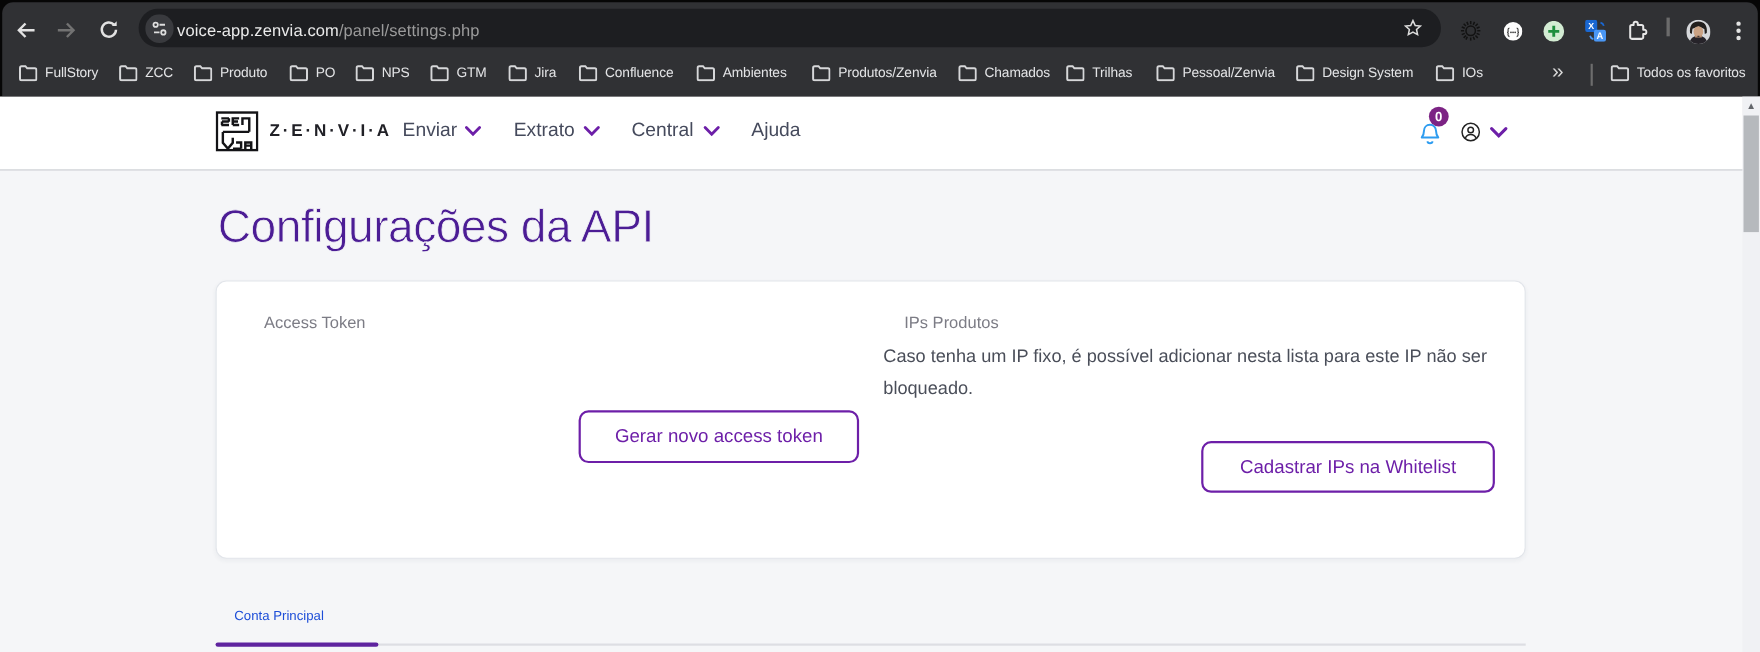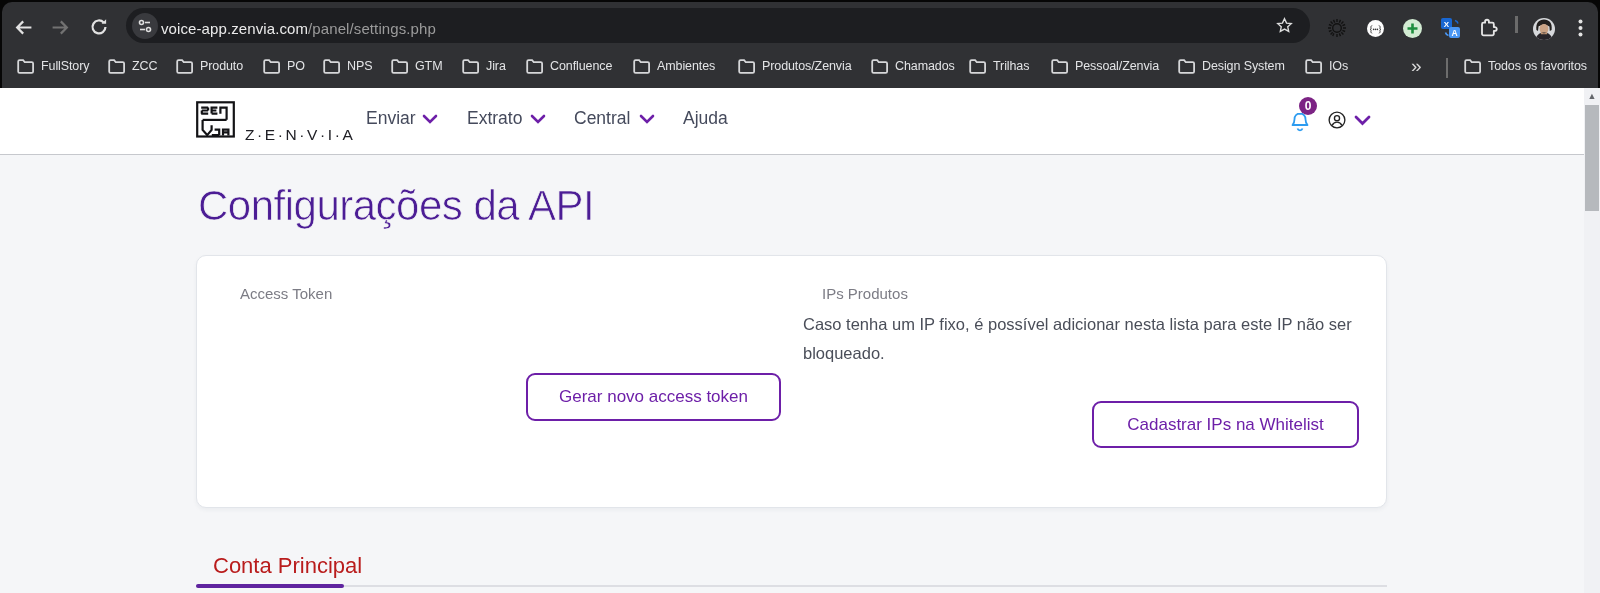--- a/index.html
+++ b/index.html
@@ -9,32 +9,32 @@
   #toolbar { position:absolute; top:0; left:0; right:0; height:45px; }
   .ticon { position:absolute; }
   #urlbar { position:absolute; left:124px; top:6px; width:1184px; height:35px; background:#1d1e21; border-radius:18px; }
   #urltext { position:absolute; left:35px; top:11.5px; font-size:15px; color:#ebebeb; letter-spacing:0.1px; white-space:nowrap; }
   #urltext .gray { color:#9b9b9b; }
   #bookmarks { position:absolute; top:45px; left:0; right:0; height:43px; }
   .bm { position:absolute; top:6px; height:26px; display:flex; align-items:center; color:#e3e4e6; font-size:12.5px; letter-spacing:-0.1px; white-space:nowrap; }
   .bm svg { margin-right:7px; flex:none; }
   #page { position:absolute; top:88px; left:0; width:1600px; height:505px; background:#f5f6f8; }
   #pagehead { position:absolute; top:0; left:0; width:1600px; height:66.5px; background:#fff; border-bottom:1.5px solid #c6c8cd; }
-  #wordmark { position:absolute; left:245px; top:23px; font-size:15.5px; letter-spacing:2.6px; color:#202026; font-weight:400;margin-top:15px; }
+  #wordmark { position:absolute; left:245px; top:23px; font-size:15.5px; letter-spacing:2.6px; color:#202026; font-weight:700; }
   .nav { position:absolute; top:20px; font-size:17.5px; color:#454a5c; }
   .chev { position:absolute; top:26px; }
   #title { position:absolute; left:198px; top:94px; font-size:42px; font-weight:400; color:#4c1d95; letter-spacing:-0.5px; -webkit-text-stroke:0.7px #f5f6f8; }
   #card { position:absolute; left:196px; top:167px; width:1191px; height:253px; background:#fff; border:1px solid #e2e5ea; border-radius:10px; box-shadow:0 2px 4px rgba(40,50,70,0.05); }
   .lbl { position:absolute; font-size:15px; color:#7c7c85; }
   .body { position:absolute; font-size:16.5px; color:#4a4e59; line-height:29px; }
   .btn { position:absolute; border:2px solid #6d1fa8; border-radius:9px; color:#6d1fa8; font-size:17px; display:flex; align-items:center; justify-content:center; background:#fff; }
   #tabs { position:absolute; left:196px; top:495px; width:1191px; height:4px; }
   #tabline { position:absolute; left:0; right:0; bottom:0; height:2px; background:#dddee3; }
   #tabactive { position:absolute; left:0; bottom:-1px; width:148px; height:4px; background:#5f249f; border-radius:2px; }
-  #tabtext { position:absolute; left:213px; top:465px; font-size:22px; color:#b91c1c; }
+  #tabtext { position:absolute; left:213px; top:465px; font-size:12px; color:#1d4ed8; }
   #scrollbar { position:absolute; right:0; top:0; width:16px; height:505px; background:#f0f1f4; }
   #sthumb { position:absolute; left:1px; right:1px; top:17px; height:106px; background:#b6b9bd; }
   #sbtn { position:absolute; top:0; left:0; right:0; height:17px; background:#f0f1f4; color:#63666b; font-size:9px; text-align:center; line-height:17px; }
 </style>
 </head>
 <body>
 <div id="frame">
   <div id="chrome">
     <div id="toolbar">
 

